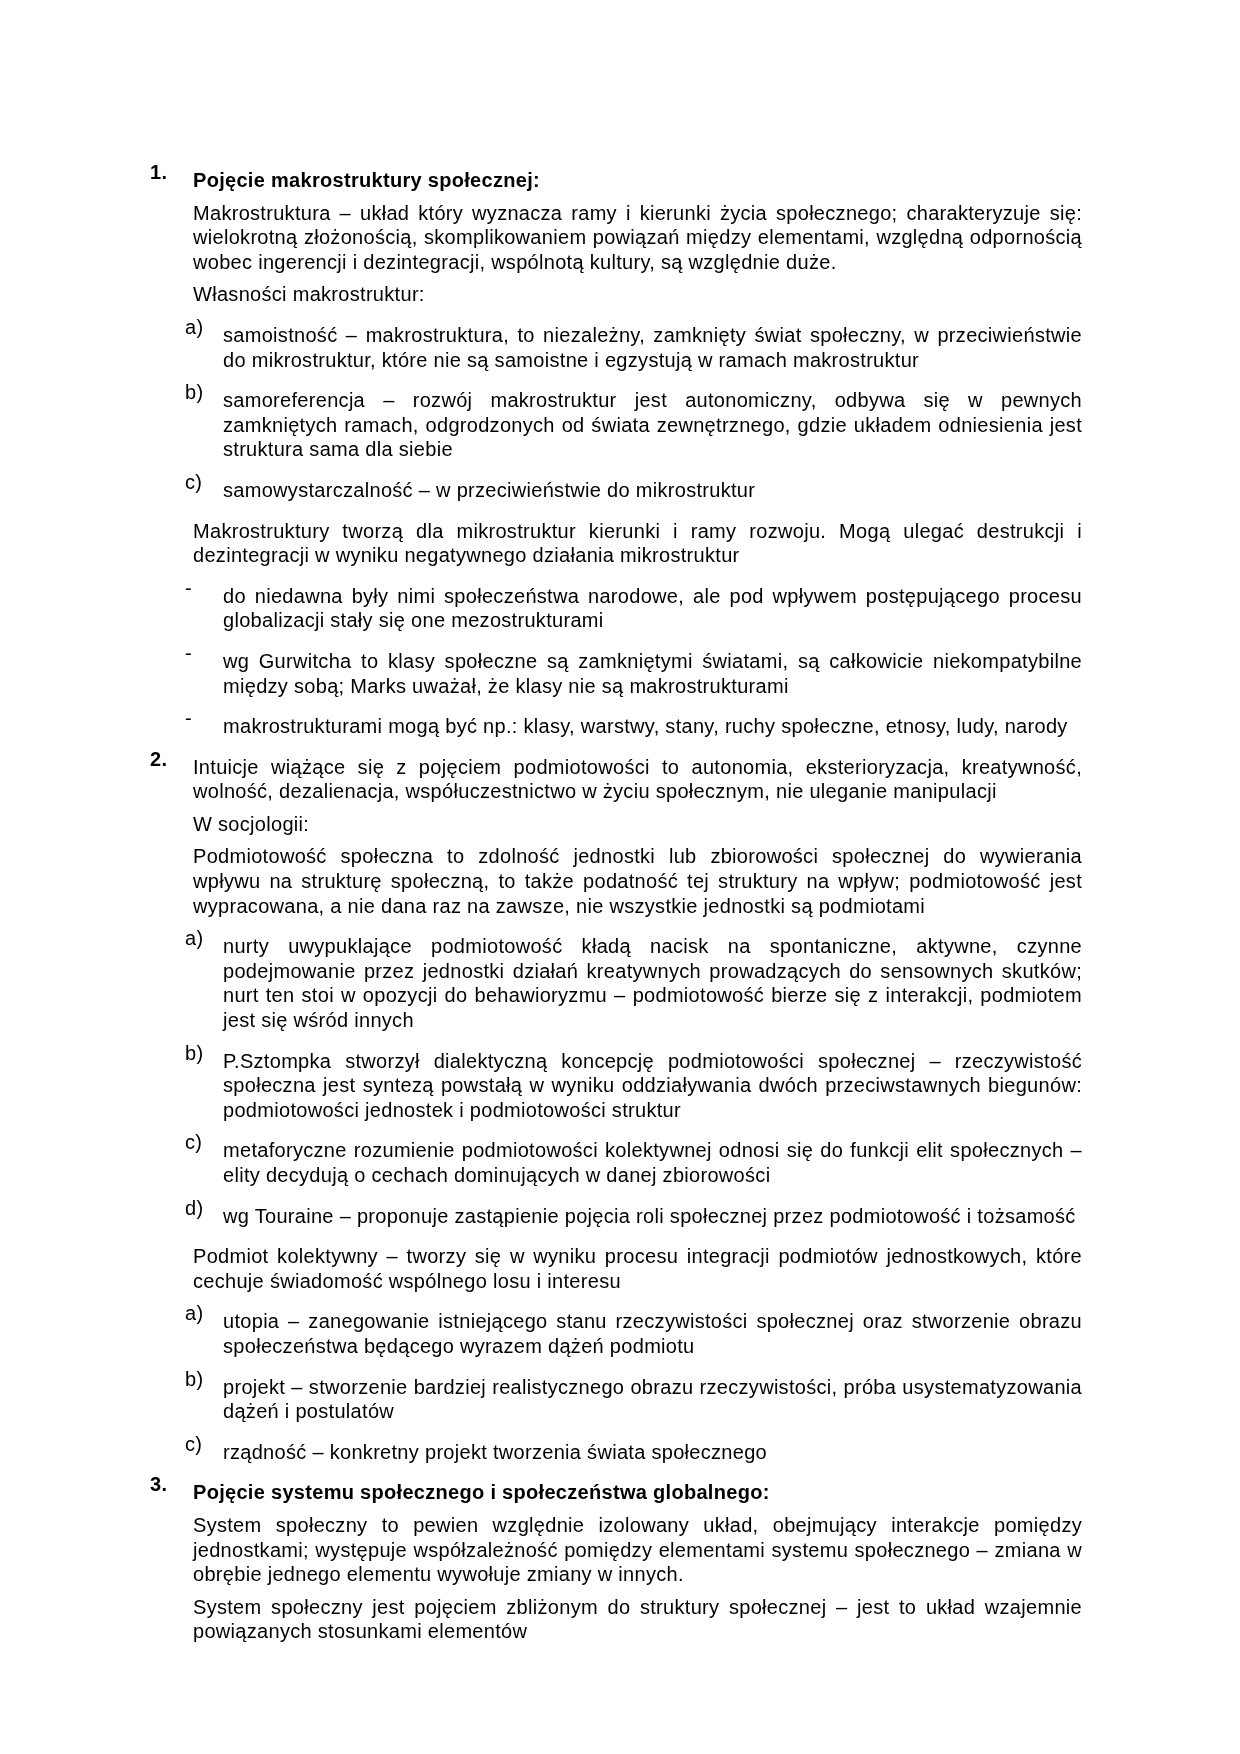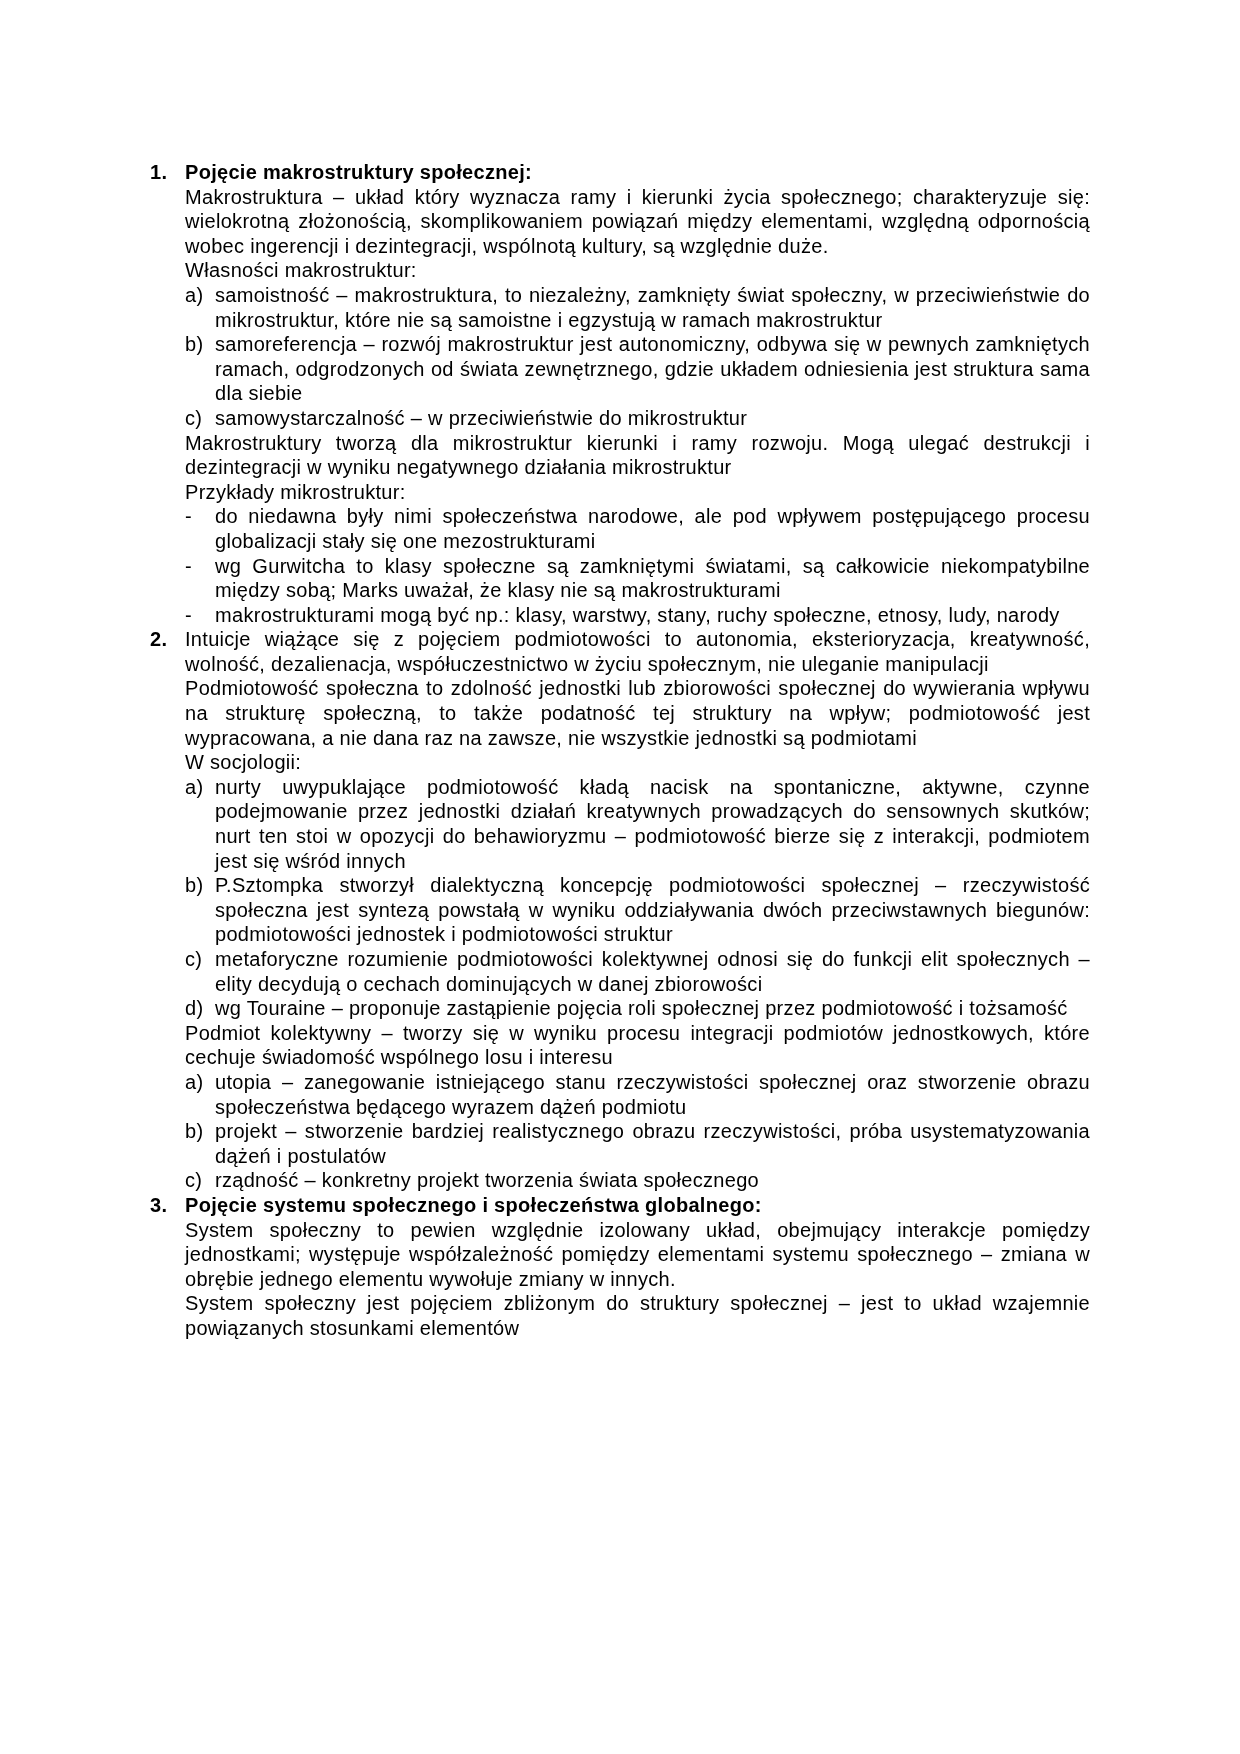--- a/index.html
+++ b/index.html
@@ -25,21 +25,21 @@
       line-height: 24.6px;
       letter-spacing: 0.3px;
     }
     .sec { display: flex; }
     .num {
       flex: 0 0 35px;
       width: 35px;
       font-weight: 700;
     }
     .body { flex: 1; min-width: 0; }
-    p { margin: 0; }
+    p { margin: 8px; }
     .title { font-weight: 700; }
     .para { text-align: justify; }
     .u { }
     .sub { display: flex; }
     .sub .mk { flex: 0 0 30px; width: 30px; }
     .sub .tx { flex: 1; min-width: 0; text-align: justify; }
   </style>
 </head>
 <body>
 
@@ -60,43 +60,42 @@
         <div class="sub">
           <span class="mk">b)</span>
           <p class="tx">samoreferencja – rozwój makrostruktur jest autonomiczny, odbywa się w pewnych zamkniętych ramach, odgrodzonych od świata zewnętrznego, gdzie układem odniesienia jest struktura sama dla siebie</p>
         </div>
         <div class="sub">
           <span class="mk">c)</span>
           <p class="tx">samowystarczalność – w przeciwieństwie do mikrostruktur</p>
         </div>
 
         <p class="para">Makrostruktury tworzą dla mikrostruktur kierunki i ramy rozwoju. Mogą ulegać destrukcji i dezintegracji w wyniku negatywnego działania mikrostruktur</p>
-        <p class="para u">Przykłady mikrostruktur:</p>
 
         <div class="sub">
           <span class="mk">-</span>
           <p class="tx">do niedawna były nimi społeczeństwa narodowe, ale pod wpływem postępującego procesu globalizacji stały się one mezostrukturami</p>
         </div>
         <div class="sub">
           <span class="mk">-</span>
           <p class="tx">wg Gurwitcha to klasy społeczne są zamkniętymi światami, są całkowicie niekompatybilne między sobą; Marks uważał, że klasy nie są makrostrukturami</p>
         </div>
         <div class="sub">
           <span class="mk">-</span>
           <p class="tx">makrostrukturami mogą być np.: klasy, warstwy, stany, ruchy społeczne, etnosy, ludy, narody</p>
         </div>
       </div>
     </div>
 
     <div class="sec">
       <div class="num">2.</div>
       <div class="body">
         <p class="para">Intuicje wiążące się z pojęciem podmiotowości to autonomia, eksterioryzacja, kreatywność, wolność, dezalienacja, współuczestnictwo w życiu społecznym, nie uleganie manipulacji</p>
+        <p class="para">W socjologii:</p>
         <p class="para">Podmiotowość społeczna to zdolność jednostki lub zbiorowości społecznej do wywierania wpływu na strukturę społeczną, to także podatność tej struktury na wpływ; podmiotowość jest wypracowana, a nie dana raz na zawsze, nie wszystkie jednostki są podmiotami</p>
-        <p class="para">W socjologii:</p>
 
         <div class="sub">
           <span class="mk">a)</span>
           <p class="tx">nurty uwypuklające podmiotowość kładą nacisk na spontaniczne, aktywne, czynne podejmowanie przez jednostki działań kreatywnych prowadzących do sensownych skutków; nurt ten stoi w opozycji do behawioryzmu – podmiotowość bierze się z interakcji, podmiotem jest się wśród innych</p>
         </div>
         <div class="sub">
           <span class="mk">b)</span>
           <p class="tx">P.Sztompka stworzył dialektyczną koncepcję podmiotowości społecznej – rzeczywistość społeczna jest syntezą powstałą w wyniku oddziaływania dwóch przeciwstawnych biegunów: podmiotowości jednostek i podmiotowości struktur</p>
         </div>
         <div class="sub">

